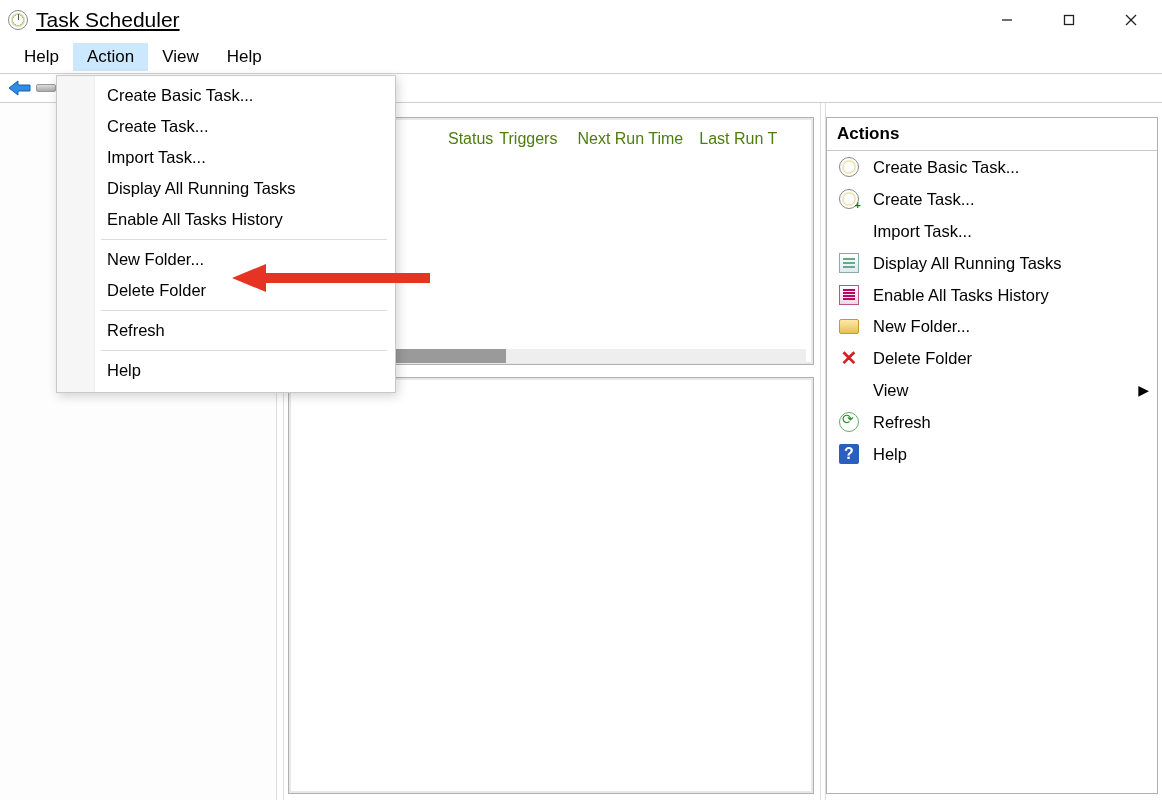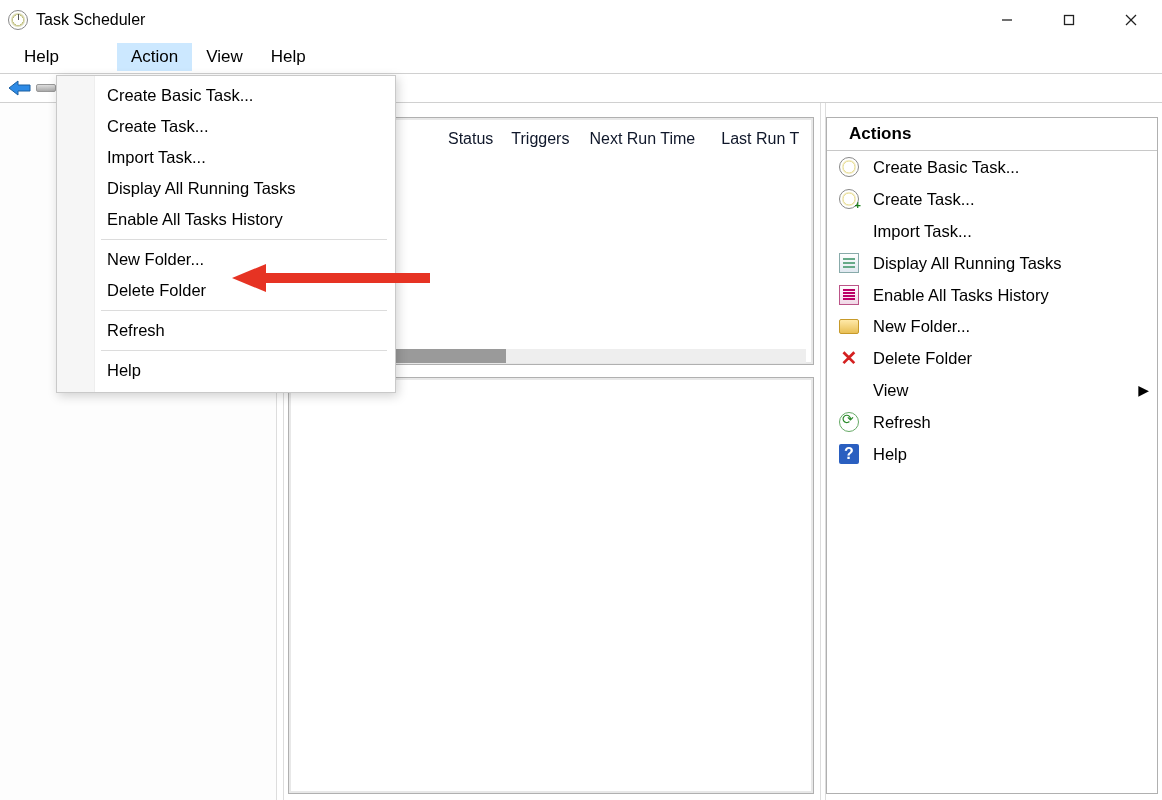--- a/index.html
+++ b/index.html
@@ -29,21 +29,21 @@
     background: radial-gradient(circle at 50% 50%, #fff 38%, #bdbd7a 40%, #fff 60%);
     border: 1px solid #888;
     border-radius: 50%;
     position: relative;
   }
   .titlebar .app-icon::after {
     content: "";
     position: absolute; left: 48%; top: 18%;
     width: 1px; height: 6px; background: #555; transform-origin: bottom;
   }
-  .titlebar .title { font-size: 16px; }
+  .titlebar .title { font-size: 21px; text-decoration: underline; }
   .winbtns { margin-left: auto; display: flex; }
   .winbtn {
     width: 62px; height: 40px;
     display: flex; align-items: center; justify-content: center;
     font-size: 14px;
   }
   .winbtn svg { width: 14px; height: 14px; }
 
   
   .menubar {
@@ -52,21 +52,20 @@
     height: 34px;
     padding-left: 10px;
     font-size: 17px;
     border-bottom: 1px solid #d0d0d0;
   }
   .menubar .mitem {
     padding: 4px 14px;
   }
   .menubar .mitem.active {
     background: #cce8ff;
-    margin-left: 44px;
   }
 
   
   .toolbar {
     height: 28px;
     display: flex;
     align-items: center;
     padding-left: 8px;
     gap: 4px;
   }
@@ -135,21 +134,21 @@
   }
   .centerpane .paneborder {
     position:absolute; left:4px; top:14px; right:6px; height: 248px;
     border: 1px solid #b0b0b0;
     box-shadow: inset 0 0 0 2px #e8e8e8;
     background:#fff;
   }
   .col-headers {
     position:absolute; left:12px; top:22px; right:12px; height:28px;
     display:flex; align-items:center;
-    font-size:16px; color:#0f172a;
+    font-size:16px; color:#4d7c0f;
   }
   .col-headers span { white-space:nowrap; }
   .centerpane .hscroll {
     position:absolute; left:12px; right:14px; top:246px; height:14px;
     background:#eeeeee;
   }
   .centerpane .hscroll .thumb {
     position:absolute; left:0; top:0; bottom:0; width:210px; background:#9a9a9a;
   }
   .centerpane .lowerborder {
@@ -163,21 +162,21 @@
   .actionspane {
     position: absolute;
     left: 826px; right: 0; top: 0; bottom: 0;
     background:#fff;
   }
   .actionspane .paneframe {
     position:absolute; left:0; top:14px; right:4px; bottom:6px;
     border:1px solid #b0b0b0;
   }
   .actions-title {
-    padding: 6px 22px;
+    padding: 6px 10px;
     font-weight: 700;
     font-size: 17px;
     border-bottom:1px solid #c8c8c8;
     background:#fff;
   }
   .actions-section {
     display:flex; align-items:center;
     background: linear-gradient(#cfe3f7,#a9c6e6);
     border: 1px solid #7fa8d0;
     margin: 0 0 4px 0;
@@ -290,23 +289,23 @@
 
 <div class="workspace">
 
 
   <div class="vsplit1"></div>
 
   <div class="centerpane">
     <div class="paneborder"></div>
     <div class="col-headers">
       <span style="margin-left:152px;">Status</span>
-      <span style="margin-left:18px;">Triggers</span>
+      <span style="margin-left:6px;">Triggers</span>
       <span style="margin-left:20px;">Next Run Time</span>
-      <span style="margin-left:26px;">Last Run T</span>
+      <span style="margin-left:16px;">Last Run T</span>
     </div>
     <div class="hscroll">
       <div class="thumb"></div>
     </div>
     <div class="lowerborder"></div>
   </div>
 
   <div class="vsplit2"></div>
 
   <div class="actionspane">

